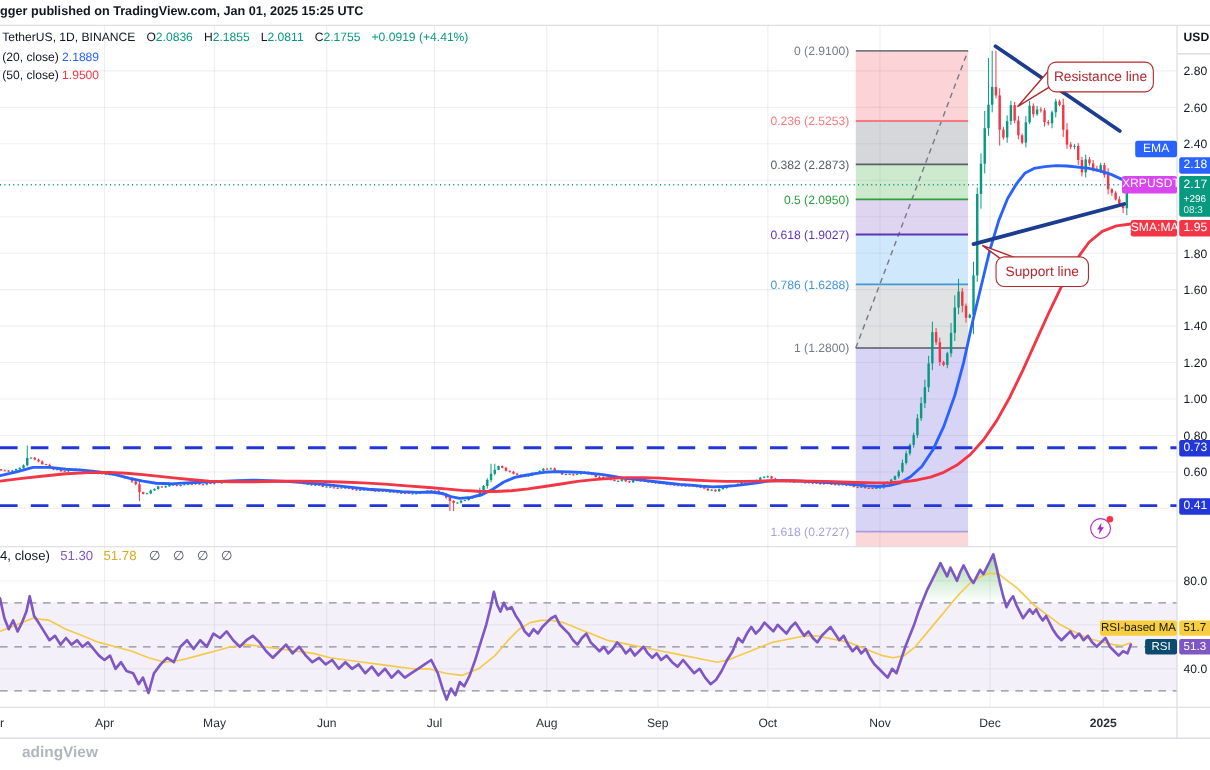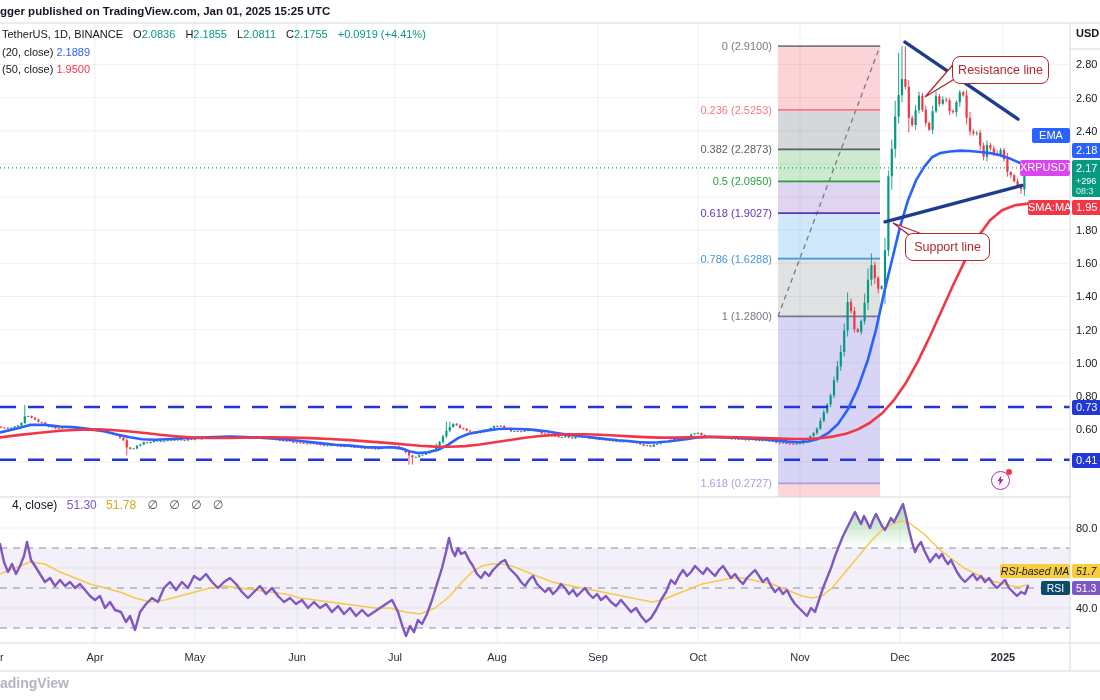--- a/index.html
+++ b/index.html
@@ -7,29 +7,29 @@
        font-family:"Liberation Sans","DejaVu Sans",sans-serif;color:#131722;}
   .abs{position:absolute;}
   #attribution{left:0;top:0;width:1100px;height:22px;line-height:22px;font-size:11.5px;
                font-weight:700;color:#131722;white-space:nowrap;}
   #main-legend{left:2px;top:26px;font-size:11px;line-height:17.5px;white-space:nowrap;}
   #main-legend .lbl{color:#131722;}
   #main-legend .teal{color:#089981;}
   #main-legend .blue{color:#2962FF;}
   #main-legend .red{color:#F23645;}
   #main-legend .gap{display:inline-block;width:7px;}
-  #rsi-legend{left:0;top:498px;font-size:12px;white-space:nowrap;margin-left:12px;}
+  #rsi-legend{left:0;top:498px;font-size:12px;white-space:nowrap;}
   #rsi-legend .purple{color:#7E57C2;}
   #rsi-legend .yellow{color:#D9A921;}
   #rsi-legend .empty{color:#50535E;letter-spacing:4px;margin-left:8px;}
-  #watermark{left:0;top:675px;font-size:14px;font-weight:600;color:#B2B5BE;}
+  #watermark{left:0;top:675px;font-size:14px;font-weight:600;color:#B2B5BE;padding-left:20px;}
   .badge{position:absolute;font-size:11px;line-height:15px;border-radius:2px;color:#fff;
          text-align:center;white-space:nowrap;}
   .badge.val{text-align:left;padding-left:4px;width:40px;}
-  .badge.dark{color:#131722;font-style:italic;}
+  .badge.dark{color:#131722;}
   .callout{position:absolute;border:1.5px solid #B3282D;border-radius:8px;background:#fff;
            color:#B3282D;font-size:12.5px;display:flex;align-items:center;justify-content:center;
            z-index:5;}
   #flash-icon{position:absolute;left:991px;top:471px;width:17px;height:17px;border:1.8px solid #B02EC4;
               border-radius:50%;display:flex;align-items:center;justify-content:center;}
   #flash-dot{position:absolute;left:1006px;top:469px;width:6px;height:6px;border-radius:50%;background:#F23645;}
   svg text{font-family:"Liberation Sans","DejaVu Sans",sans-serif;}
 </style>
 </head>
 <body>

